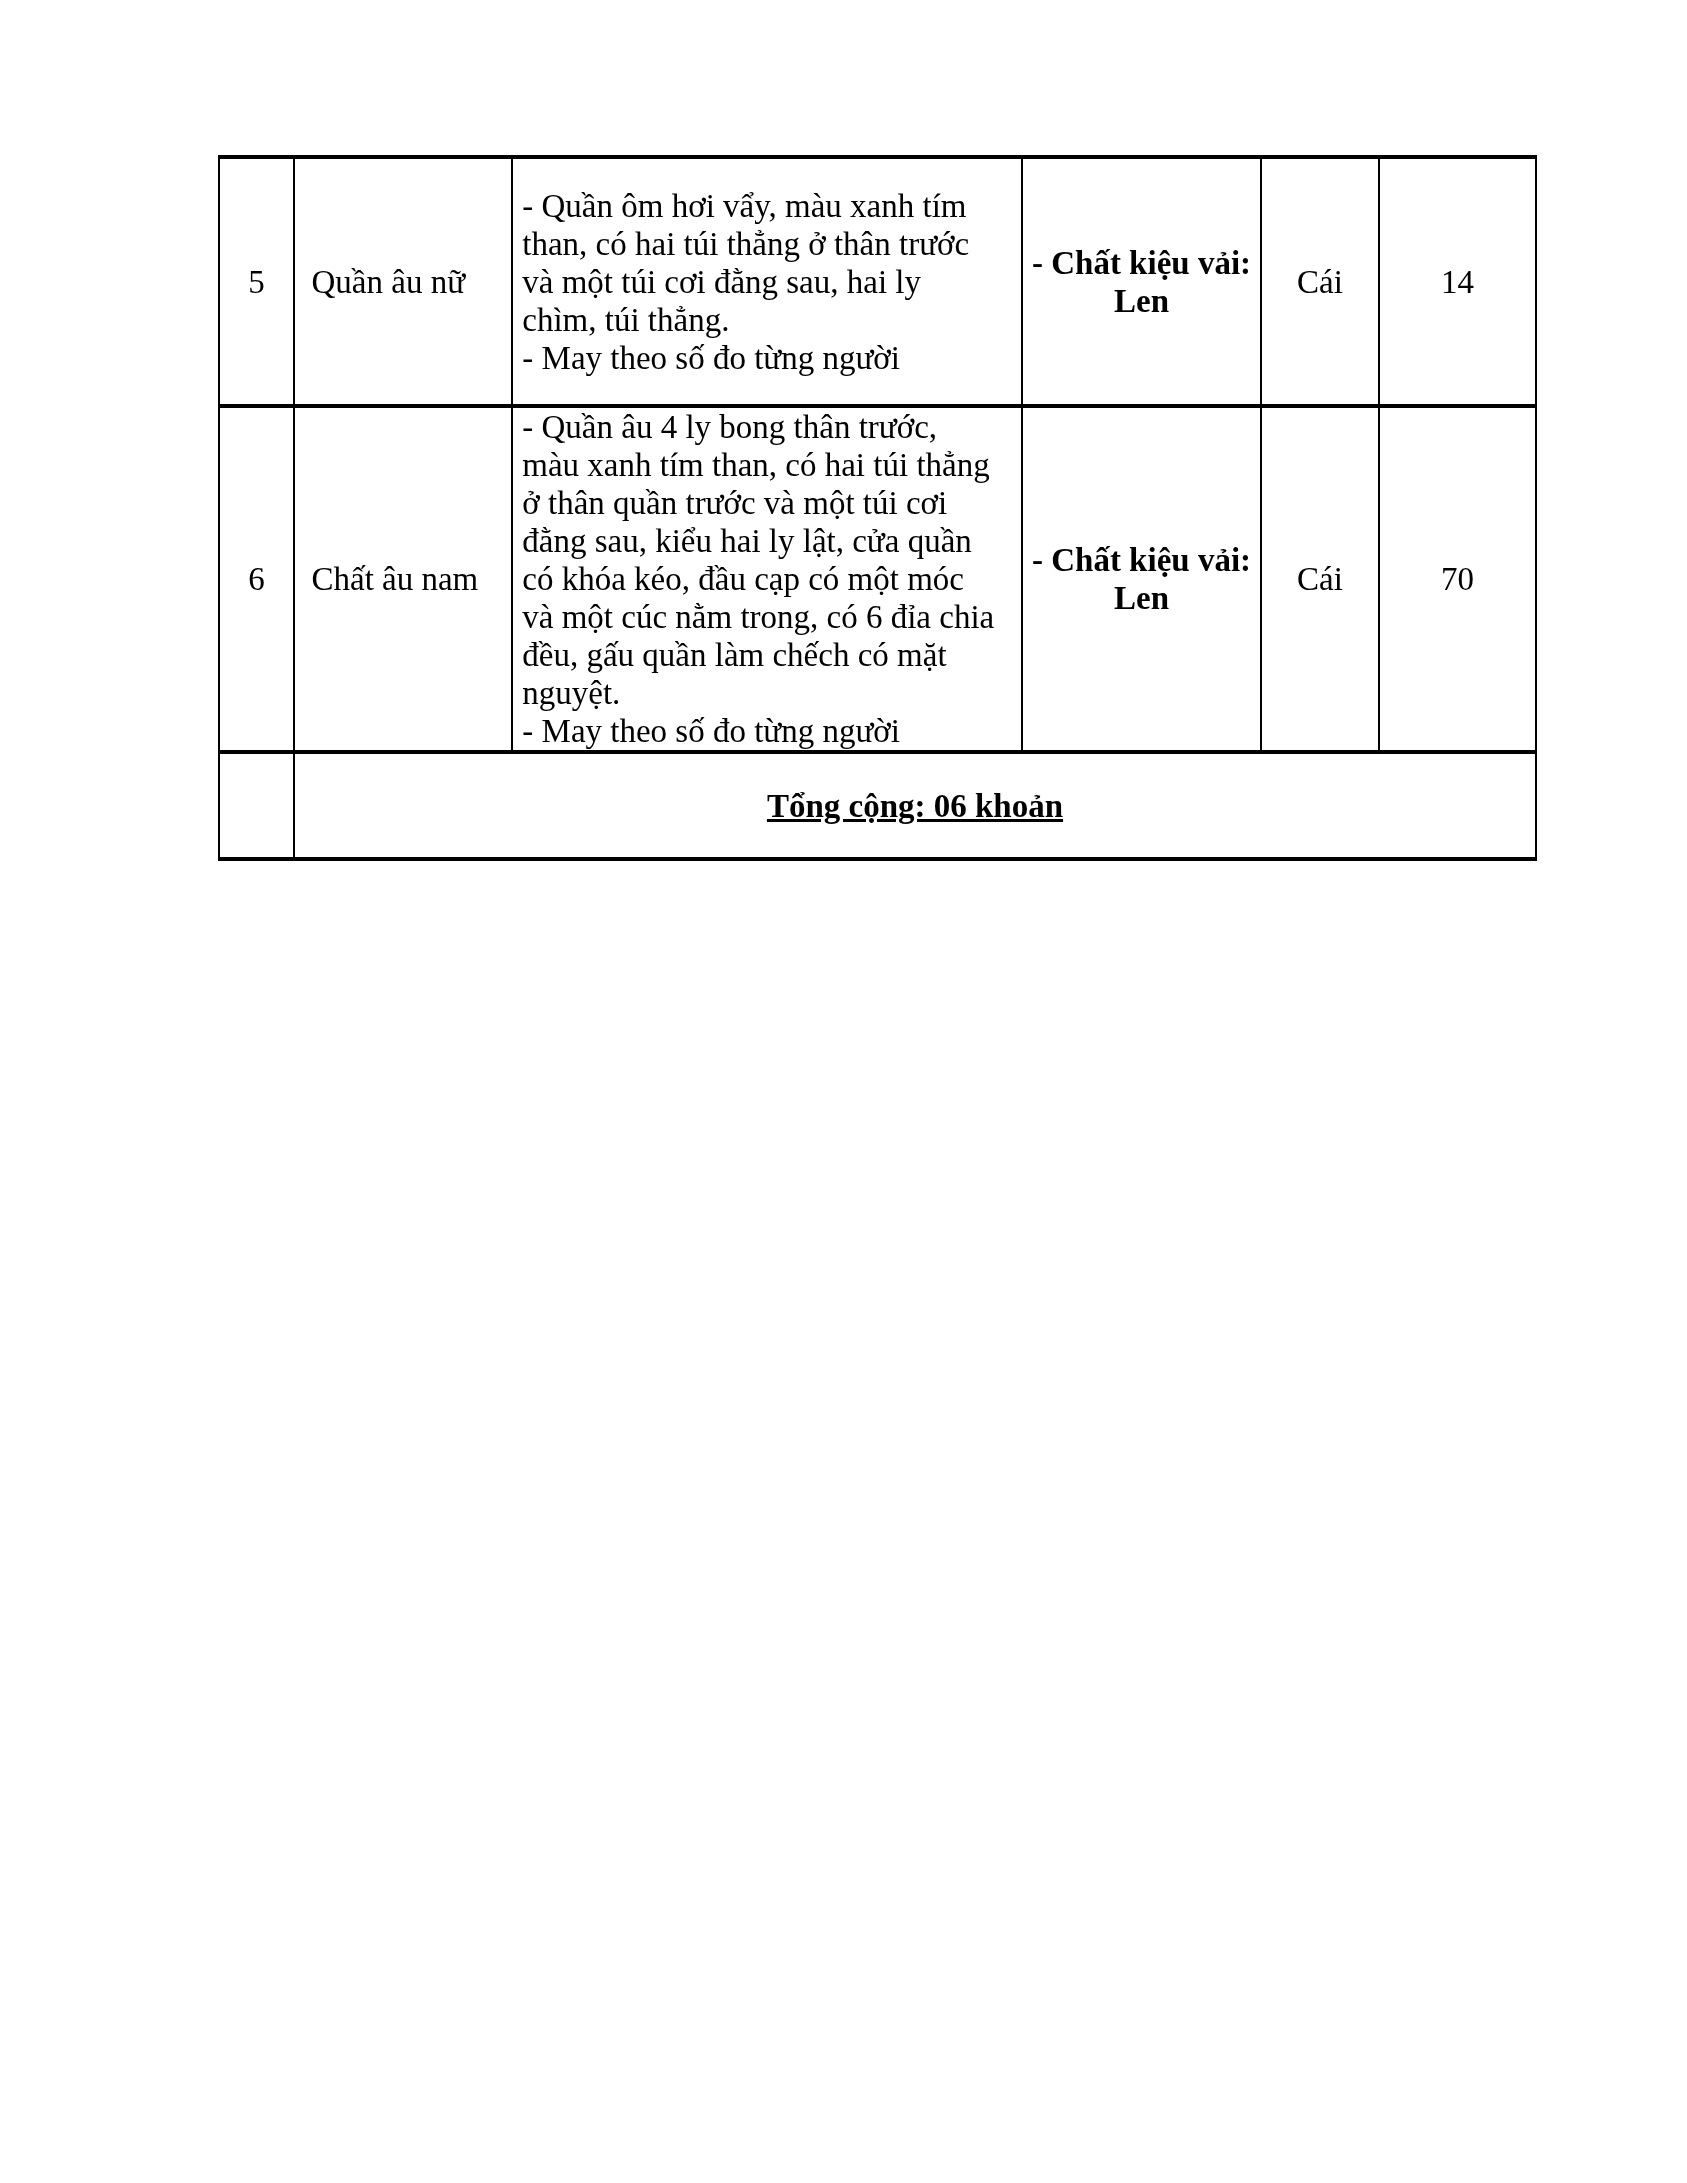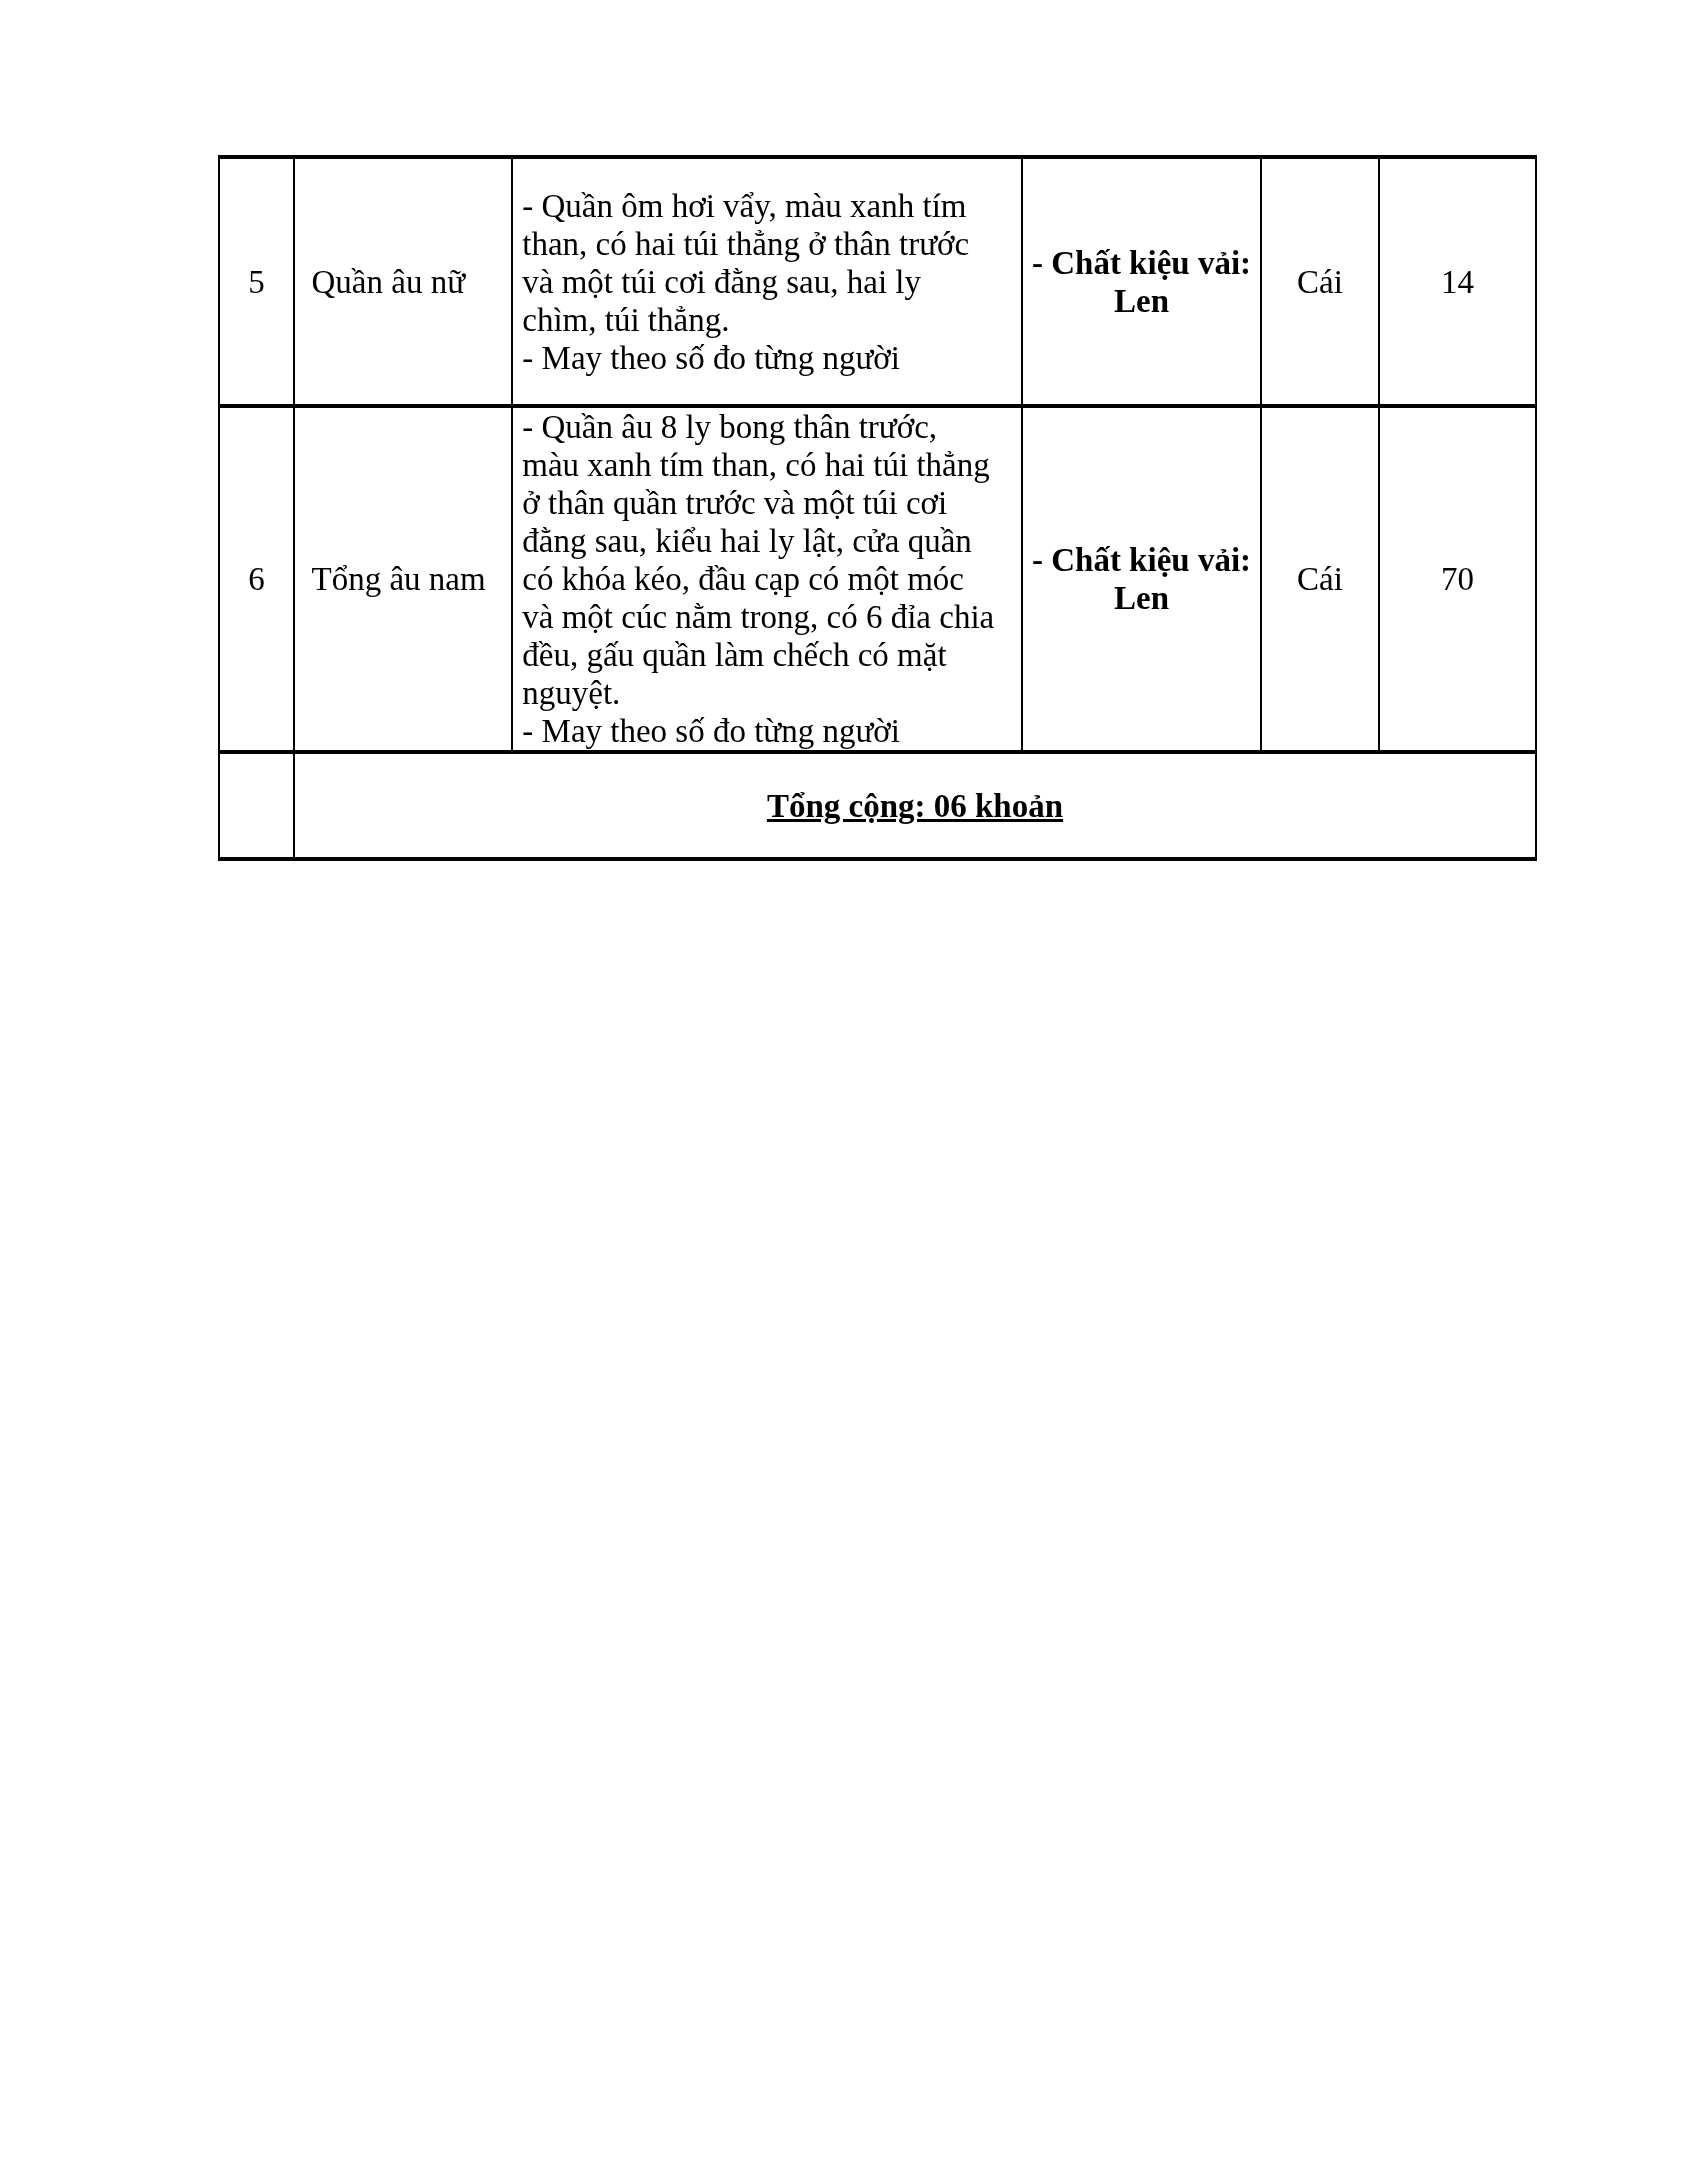--- a/index.html
+++ b/index.html
@@ -77,23 +77,23 @@
           <div class="para">- Quần ôm hơi vẩy, màu xanh tím than, có hai túi thẳng ở thân trước và một túi cơi đằng sau, hai ly chìm, túi thẳng.</div>
           <div class="para">- May theo số đo từng người</div>
         </td>
         <td class="c-mat">- Chất kiệu vải: Len</td>
         <td class="c-unit">Cái</td>
         <td class="c-qty">14</td>
       </tr>
 
       <tr class="row-6">
         <td class="c-stt">6</td>
-        <td class="c-name">Tổng âu nam</td>
+        <td class="c-name">Chất âu nam</td>
         <td class="c-desc">
-          <div class="para">- Quần âu 8 ly bong thân trước, màu xanh tím than, có hai túi thẳng ở thân quần trước và một túi cơi đằng sau, kiểu hai ly lật, cửa quần có khóa kéo, đầu cạp có một móc và một cúc nằm trong, có 6 đỉa chia đều, gấu quần làm chếch có mặt nguyệt.</div>
+          <div class="para">- Quần âu 4 ly bong thân trước, màu xanh tím than, có hai túi thẳng ở thân quần trước và một túi cơi đằng sau, kiểu hai ly lật, cửa quần có khóa kéo, đầu cạp có một móc và một cúc nằm trong, có 6 đỉa chia đều, gấu quần làm chếch có mặt nguyệt.</div>
           <div class="para">- May theo số đo từng người</div>
         </td>
         <td class="c-mat">- Chất kiệu vải: Len</td>
         <td class="c-unit">Cái</td>
         <td class="c-qty">70</td>
       </tr>
 
       <tr class="row-total">
         <td class="c-stt"></td>
         <td class="c-total" colspan="5">Tổng cộng: 06 khoản</td>

